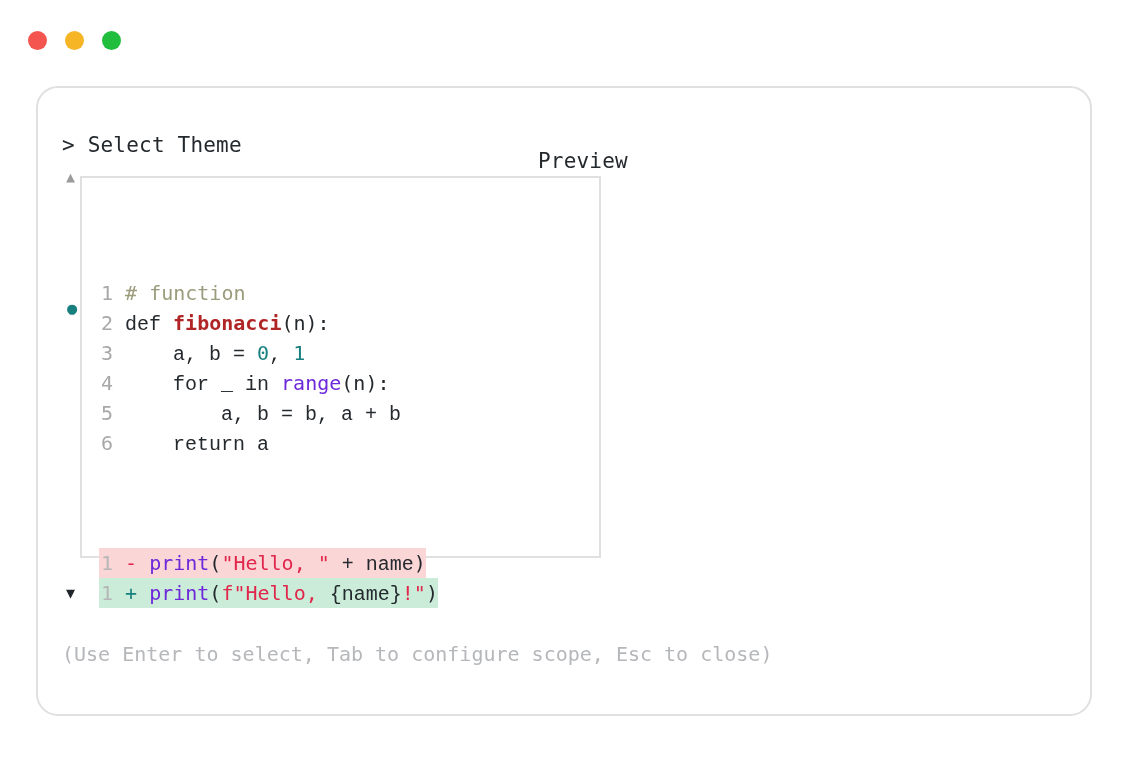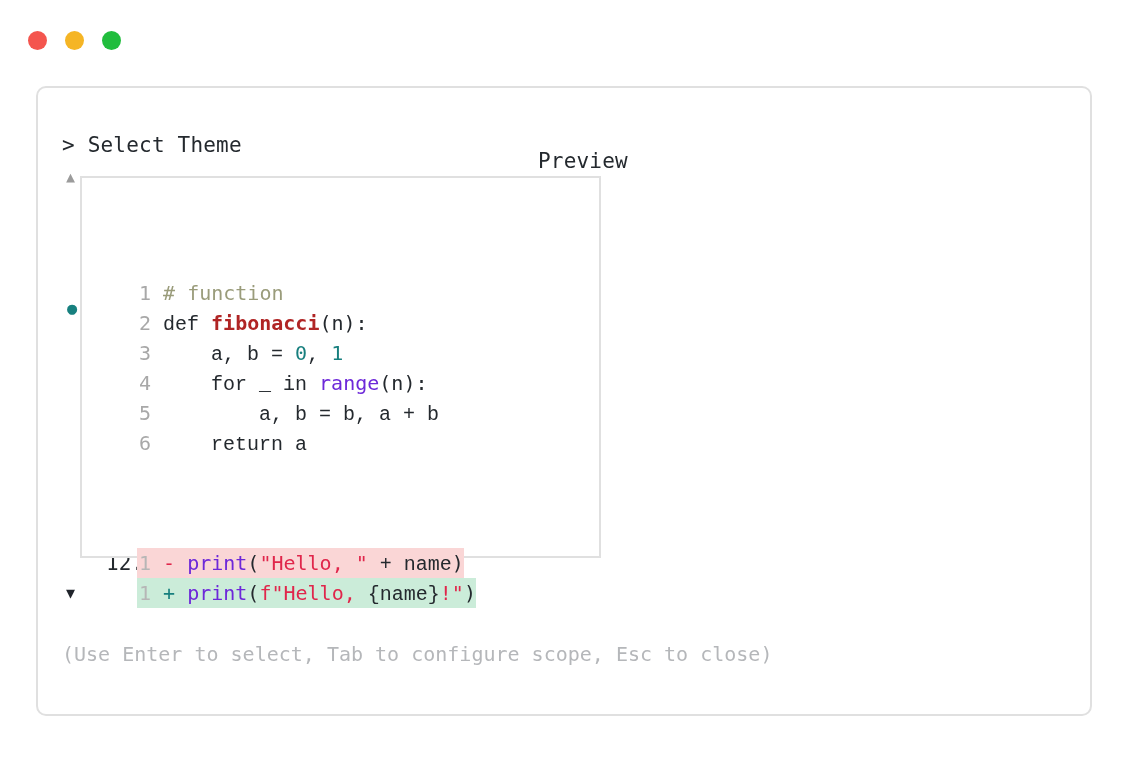--- a/index.html
+++ b/index.html
@@ -34,21 +34,21 @@
 
   
   .card {
     position: absolute;
     left: 36px;
     top: 86px;
     width: 1056px;
     height: 630px;
     box-sizing: border-box;
     border: 2px solid #e0e0e0;
-    border-radius: 10px;
+    border-radius: 22px;
     background: #ffffff;
   }
 
   
   .col-left {
     position: absolute;
     left: 24px;
     top: 44px;
     width: 470px;
   }
@@ -134,21 +134,20 @@
     border: 2px solid #e0e0e0;
     background: #ffffff;
   }
   .code {
     position: absolute;
     left: 17px;
     top: 40px;
     font-size: 20px;
     line-height: 30px;
     white-space: pre;
-    margin-left: 38px;
   }
   .code-line { height: 30px; white-space: pre; }
   .ln {
     display: inline-block;
     width: 14px;
     text-align: right;
     color: #a8a8a8;
   }
   .tok-comment { color: #9a9c7b; }
   .tok-plain   { color: #24292e; font-family: Liberation Mono, monospace; }

